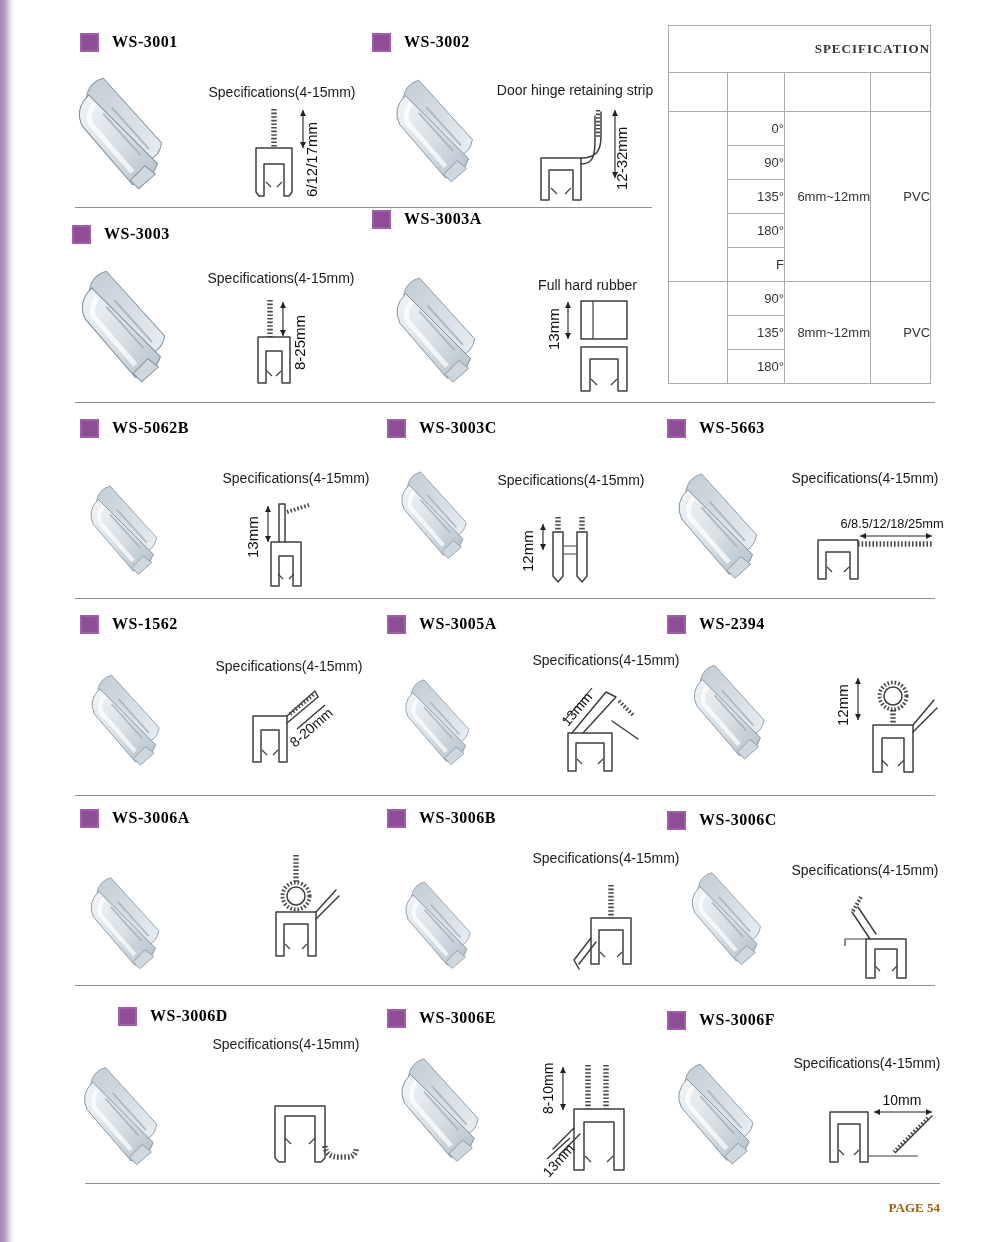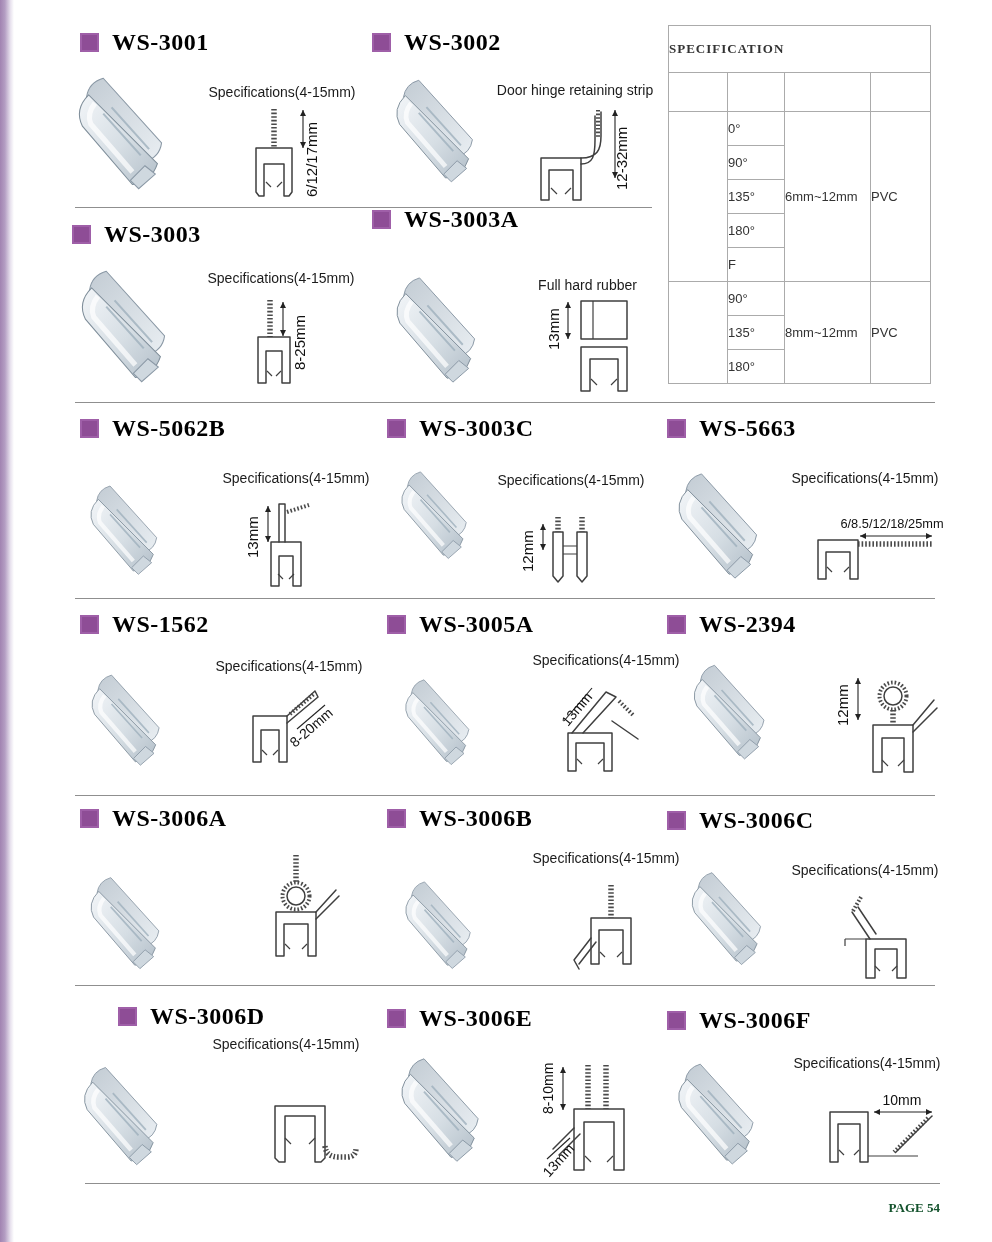--- a/index.html
+++ b/index.html
@@ -2,42 +2,42 @@
 <html><head>
 <meta charset="utf-8">
 <style>
   html,body{margin:0;padding:0;background:#ffffff;}
   .page{position:relative;width:992px;height:1242px;background:#fff;overflow:hidden;
         font-family:"Liberation Sans",sans-serif;}
   .edge{position:absolute;left:0;top:0;bottom:0;width:14px;
         background:linear-gradient(90deg,#a183b1 0%,#b49ec3 35%,#e8e2ee 75%,#ffffff 100%);}
   .ptitle{position:absolute;display:flex;align-items:center;gap:13px;height:24px;}
   .bullet{width:19px;height:19px;background:#8e4d96;box-shadow:inset 0 0 0 2px #9f5fa8;flex:0 0 auto;}
-  .code{font-family:"Liberation Serif",serif;font-weight:bold;font-size:24px;color:#000;
+  .code{font-family:"Liberation Serif",serif;font-weight:bold;font-size:16px;color:#000;
         letter-spacing:.5px;white-space:nowrap;line-height:1;}
   .plabel{position:absolute;font-size:14px;font-weight:500;color:#1b1b1b;text-align:center;
           white-space:nowrap;}
   .photo{position:absolute;}
   .draw{position:absolute;overflow:visible;}
   .sep{position:absolute;height:1px;background:#8f8f8f;}
   .pageno{position:absolute;font-family:"Liberation Serif",serif;font-weight:bold;font-size:13px;
-          color:#14532d;text-align:right;}
+          color:#a16207;text-align:right;}
   
   .o{stroke:#3f3f3f;stroke-width:1.5;fill:none;stroke-linejoin:round;stroke-linecap:round;}
   .t{stroke:#3f3f3f;stroke-width:1.2;fill:none;}
   .rib{stroke:#4a4a4a;stroke-width:5.5;stroke-dasharray:1.6 2;fill:none;}
   .rib4{stroke:#4a4a4a;stroke-width:4;stroke-dasharray:1.6 2;fill:none;}
   .dim{stroke:#222;stroke-width:1.1;fill:none;}
   .ah{fill:#222;stroke:none;}
   .dt{font-size:15px;fill:#111;font-family:"Liberation Sans",sans-serif;}
   .dt13{font-size:12.8px;fill:#111;font-family:"Liberation Sans",sans-serif;}
   .dt14{font-size:14px;fill:#111;font-family:"Liberation Sans",sans-serif;}
   
   .spec{position:absolute;left:668px;top:25px;width:262px;border-collapse:collapse;table-layout:fixed;}
-  .spec td{border:1px solid #ababab;text-align:left;vertical-align:middle;
+  .spec td{border:1px solid #ababab;text-align:right;vertical-align:middle;
            font-size:13px;color:#333;padding:0;background:#fff;}
   .st-title{font-family:"Liberation Serif",serif;font-weight:bold;font-size:16px;
             letter-spacing:1px;color:#000;height:46px;}
   .st-head{height:38px;}
   .st-angle{height:33px;}
 </style>
 </head>
 <body>
 
 <svg aria-hidden="true" style="position:absolute;width:0;height:0;overflow:hidden">

